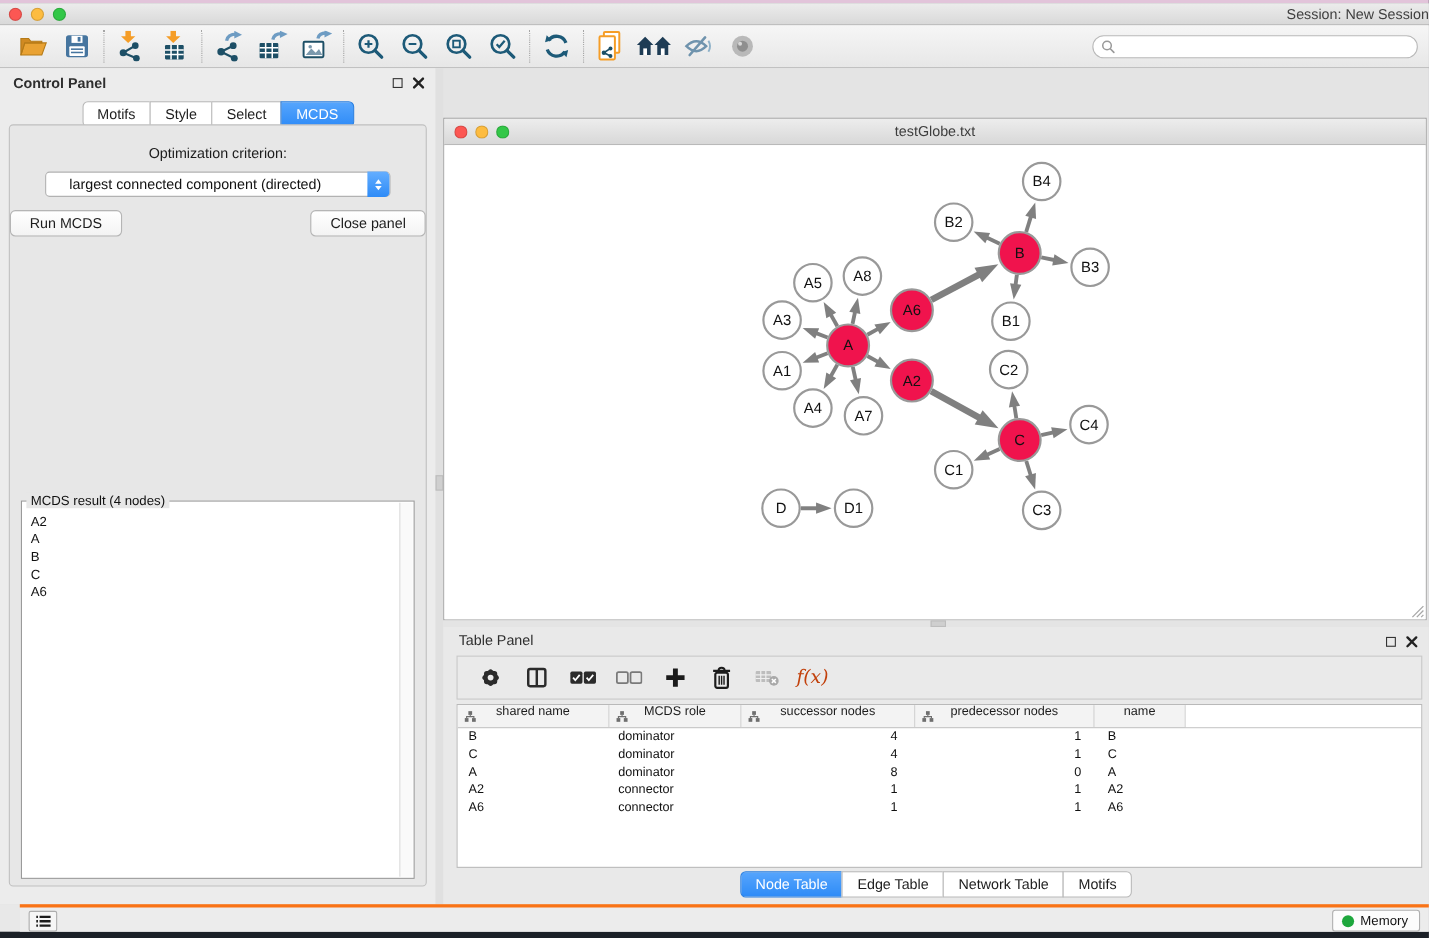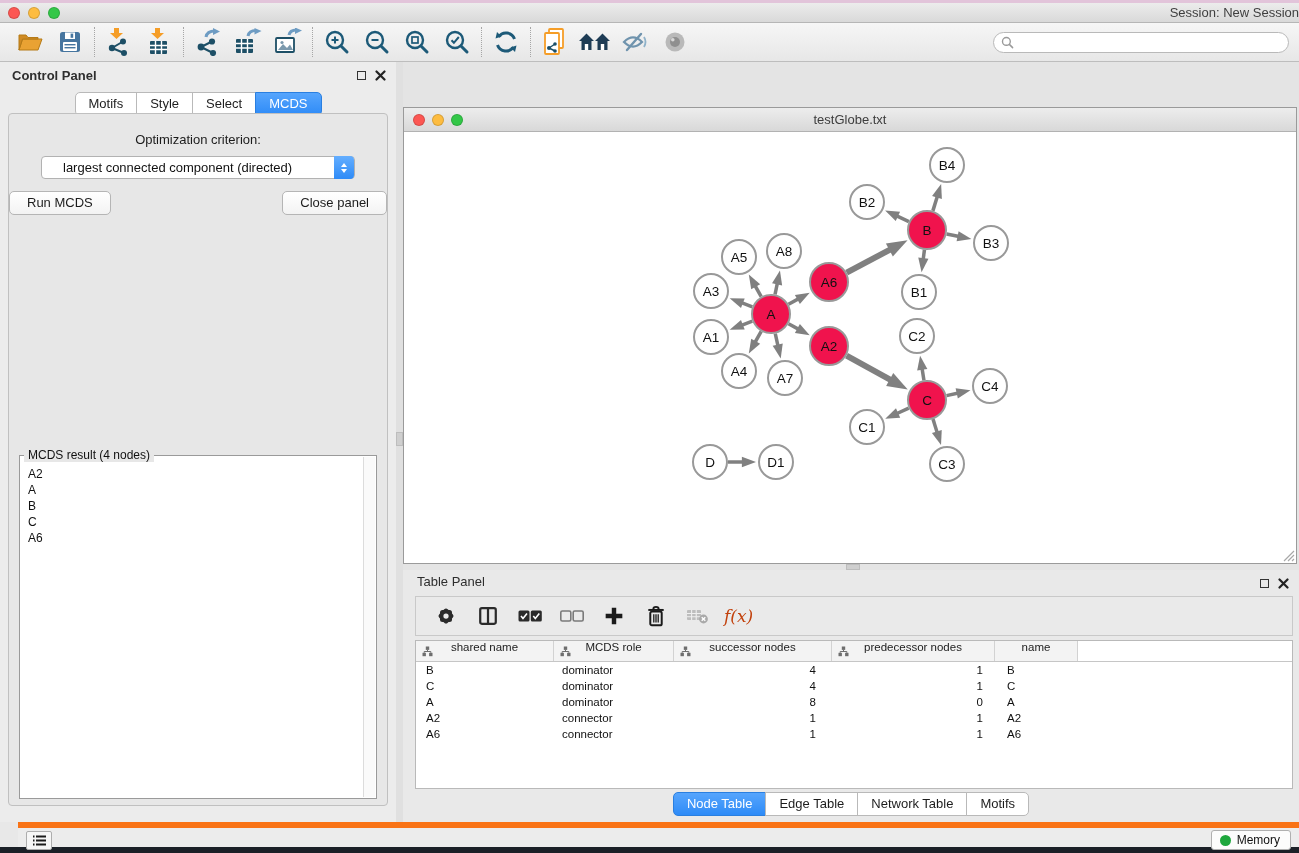--- a/index.html
+++ b/index.html
@@ -93,21 +93,21 @@
   .dt-headrow { display:flex; height:21px; background:#f3f3f3; border-bottom:1px solid #c6c6c6; }
   .dt-hcell { position:relative; display:flex; align-items:flex-start; justify-content:center;
     font-size:11.5px; color:#1c1c1c; border-right:1px solid #d2d2d2; height:100%; }
   .dt-hcell svg { position:absolute; left:6px; top:5px; }
   .dt-row { display:flex; height:16px; align-items:center; }
   .dt-cell { font-size:11.5px; color:#111; height:100%; display:flex; align-items:center; }
   .bottom-tabs { position:absolute; left:0; right:0; bottom:6px; display:flex; justify-content:center; }
 
   
   .status-bar { position:absolute; left:18px; right:0; bottom:0; height:25px; background:#ececec;
-    border-top:6px solid #f97316; }
+    border-top:3px solid #f97316; }
   .sb-left-btn { position:absolute; left:8px; top:3px; width:26px; height:19px;
     background:#f6f6f6; border:1px solid #adadad; border-radius:2px;
     display:flex; align-items:center; justify-content:center; }
   .memory-btn { position:absolute; right:8px; top:2px; height:20px; background:#fcfcfc;
     border:1px solid #b0b0b0; border-radius:3px; display:flex; align-items:center; gap:6px;
     padding:0 10px 0 8px; font-size:12px; color:#111; }
   .mem-dot { width:11px; height:11px; border-radius:50%; background:#1ea73d; }
 </style>
 </head>
 <body>

